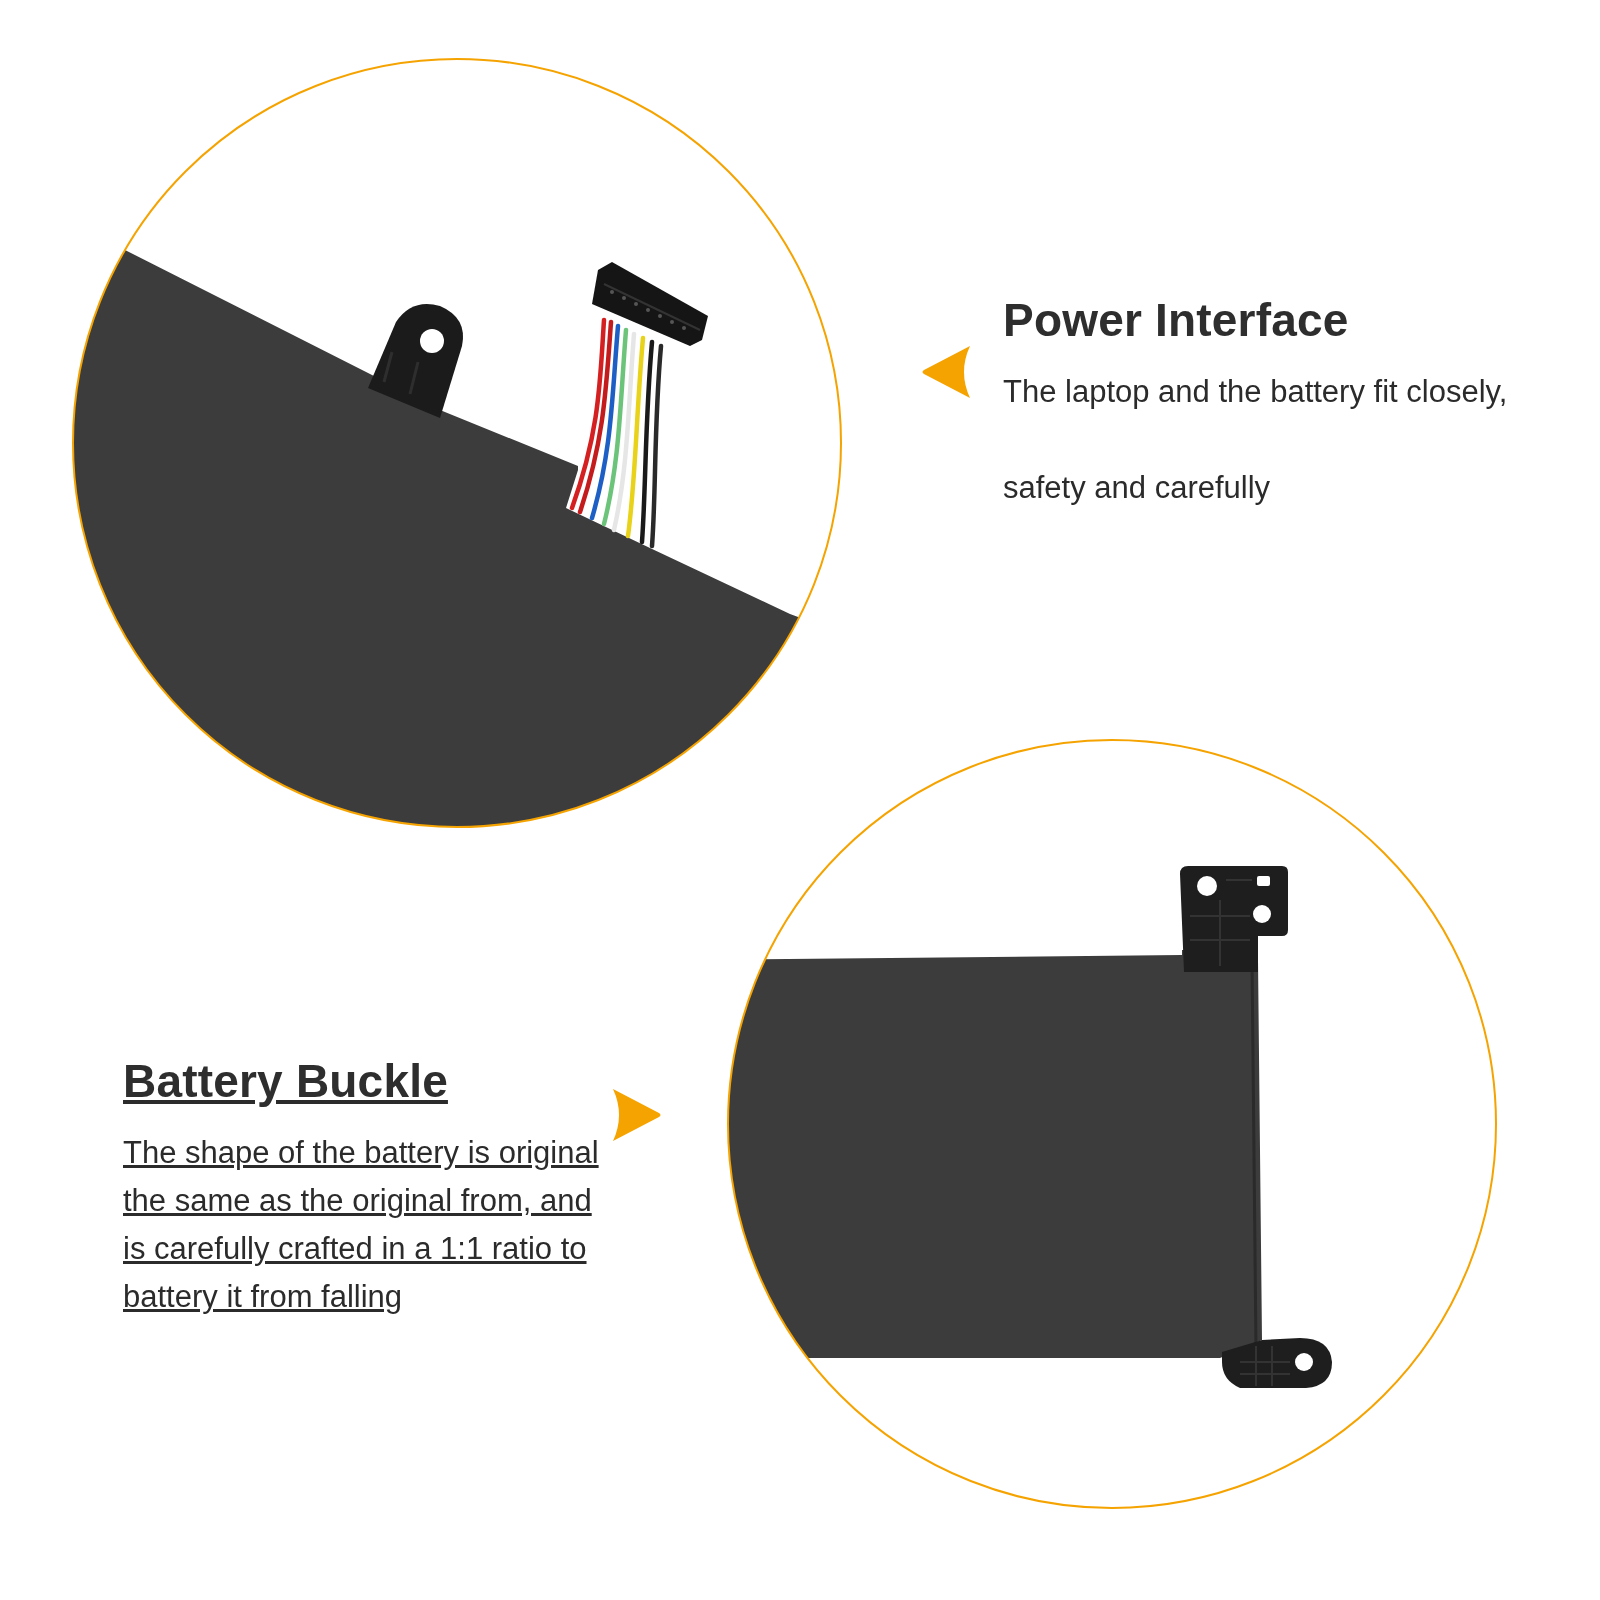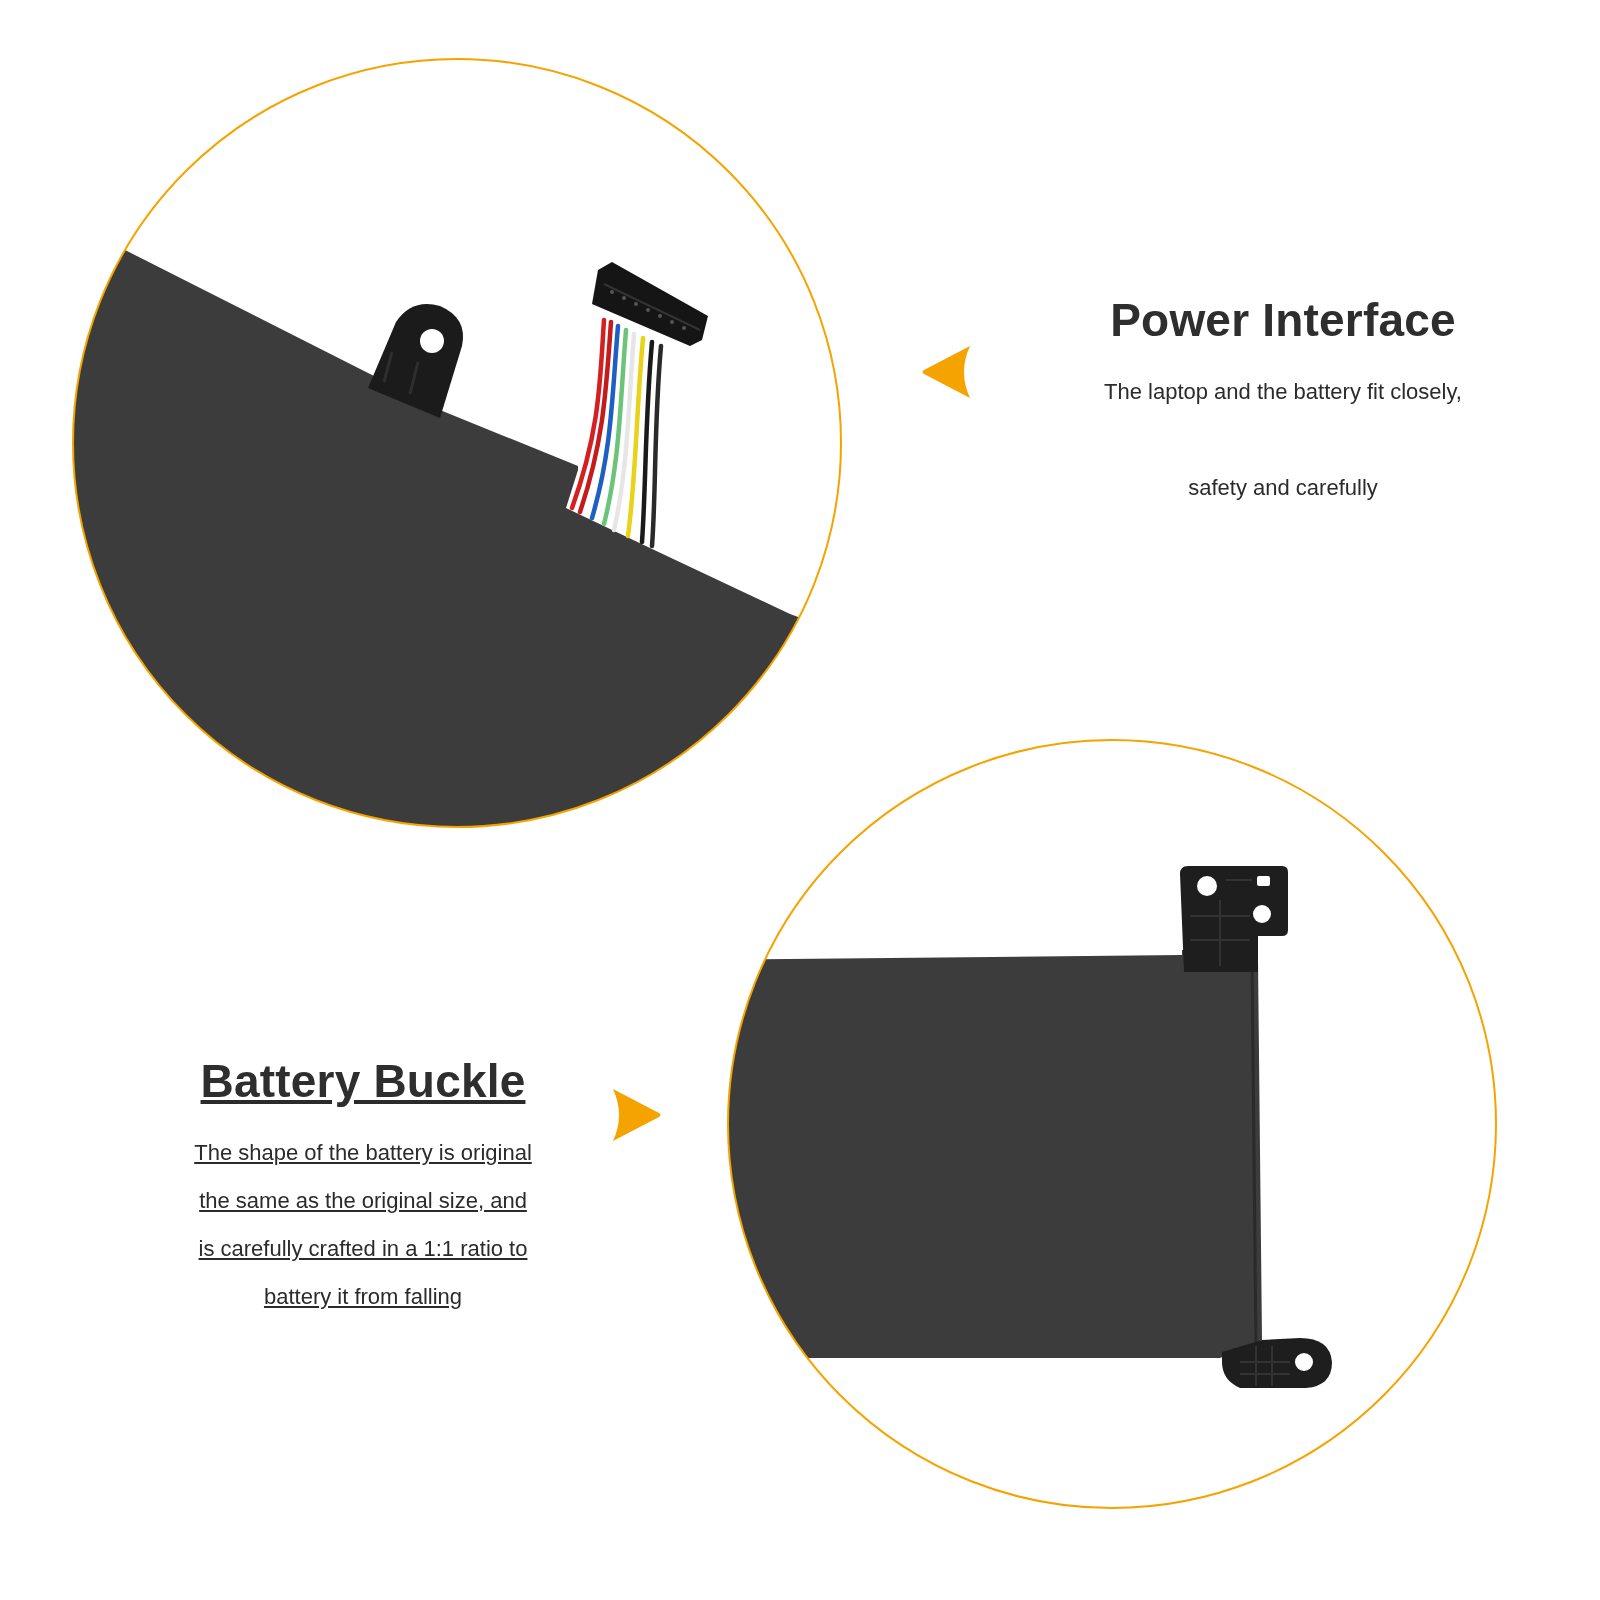--- a/index.html
+++ b/index.html
@@ -11,21 +11,21 @@
       width: 1600px;
       height: 1600px;
       position: relative;
       overflow: hidden;
       font-family: "Liberation Sans", sans-serif;
       color: #2b2b2b;
     }
     .stage {
       position: absolute;
       left: 0; top: 0;
-      width: 1600px; height: 1600px; text-align: center;
+      width: 1600px; height: 1600px;
     }
     .photo-svg {
       position: absolute;
       left: 0; top: 0;
       width: 1600px; height: 1600px;
     }
     .feature {
       position: absolute;
     }
     .feature h2 {
@@ -33,21 +33,21 @@
       font-family: "Liberation Sans", sans-serif;
       font-weight: 700;
       font-size: 46px;
       line-height: 56px;
       color: #2e2e2e;
       letter-spacing: 0.2px;
     }
     .feature p {
       margin: 0;
       font-family: "Liberation Sans", sans-serif;
-      font-size: 22px;
+      font-size: 31px;
       line-height: 48px;
       color: #2b2b2b;
     }
     .feature-power {
       left: 1003px;
       top: 292px;
       width: 560px;
     }
     .feature-power p { margin-top: 20px; }
     .feature-buckle {
@@ -158,19 +158,19 @@
       <span>The laptop and the battery fit closely,</span><br>
       <br>
       <span>safety and carefully</span>
     </p>
   </div>
 
   <div class="feature feature-buckle">
     <h2>Battery Buckle</h2>
     <p>
       <span>The shape of the battery is original</span><br>
-      <span>the same as the original size, and</span><br>
+      <span>the same as the original from, and</span><br>
       <span>is carefully crafted in a 1:1 ratio to</span><br>
       <span>battery it from falling</span>
     </p>
   </div>
 
 </div>
 
 </body></html>

